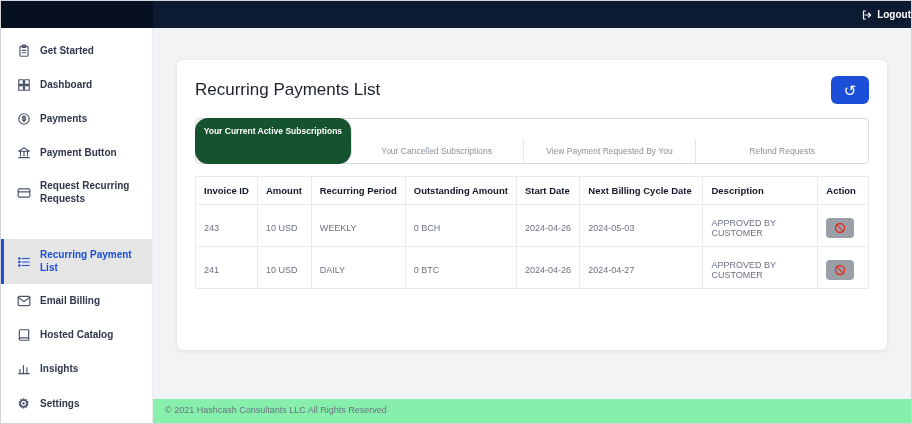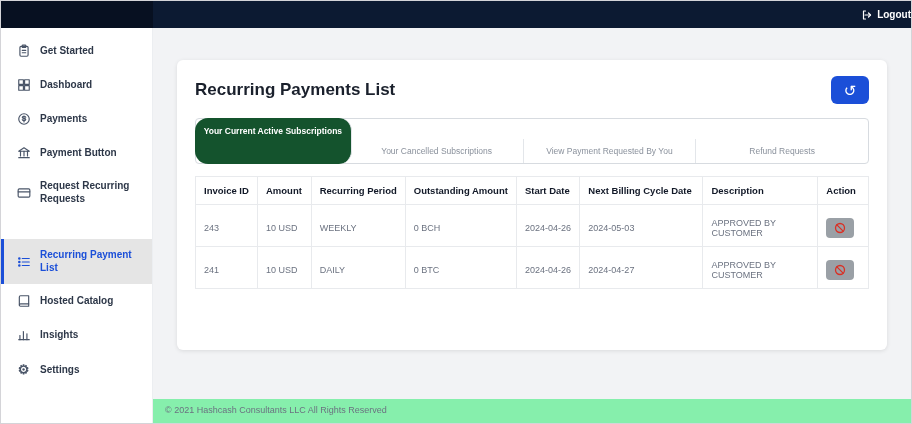--- a/index.html
+++ b/index.html
@@ -16,21 +16,21 @@
   .body { flex: 1; display: flex; min-height: 0; }
   .sidebar { width: 152px; background: #fff; border-right: 1px solid #eceef1; padding-top: 6px; flex-shrink: 0; }
   .side-item { display: flex; align-items: center; gap: 9px; padding: 10px 10px 10px 12px; font-size: 10px; font-weight: 700; color: #2d3748; cursor: pointer; border-left: 3px solid transparent; line-height: 1.25; }
   .side-item .icon { width: 15px; min-width: 15px; color: #4a5568; display: flex; align-items: center; justify-content: center; font-size: 13px; }
   .side-item.active { color: #1b4fd8; background: #e5e5e5; border-left-color: #1b4fd8; margin-top: 24px; }
   .side-item.active .icon { color: #1b4fd8; }
 
   .main { flex: 1; background: #f2f3f5; display: flex; flex-direction: column; min-width: 0; }
   .card { background: #fff; margin: 32px 24px 0; border-radius: 6px; box-shadow: 0 1px 4px rgba(0,0,0,.1); padding: 16px 18px 20px; height: 290px; }
   .card-head { display: flex; justify-content: space-between; align-items: center; margin-bottom: 14px; }
-  .title { font-size: 17px; font-weight: 700; color: #1a202c; }
+  .title { font-size: 17px; font-weight: 400; color: #1a202c; }
   .refresh-btn { background: #1b4fd8; border: none; color: #fff; width: 38px; height: 28px; border-radius: 6px; font-size: 15px; line-height: 1; cursor: pointer; display: flex; align-items: center; justify-content: center; }
 
   .tabs { display: flex; border: 1px solid #d7dbe0; border-radius: 4px; background: #fff; }
   .tab { flex: 1; text-align: center; padding: 7px 12px; font-size: 8.5px; color: #8a919c; border-right: 1px solid #e3e6ea; cursor: pointer; white-space: nowrap; overflow: hidden; margin-top: 20px; }
   .tab:last-child { border-right: none; }
   .tab.active { background: #14532d; color: #fff; font-weight: 700; border-radius: 13px; margin: -1px; padding: 8px 4px; }
 
   table { width: 100%; border-collapse: collapse; margin-top: 12px; }
   th, td { border: 1px solid #e8eaed; padding: 8px 8px; text-align: left; }
   th { color: #111827; font-weight: 700; font-size: 9.5px; white-space: nowrap; }
@@ -127,20 +127,29 @@
               <line x1="9" y1="12" x2="21" y2="12"></line>
               <line x1="9" y1="18" x2="21" y2="18"></line>
               <circle cx="4" cy="6" r="1.2"></circle>
               <circle cx="4" cy="12" r="1.2"></circle>
               <circle cx="4" cy="18" r="1.2"></circle>
             </svg>
           </span>
         <span>Recurring Payment List</span>
       </div>
 
+      <div class="side-item">
+        <span class="icon">
+            <svg width="14" height="14" viewBox="0 0 24 24" fill="none" stroke="currentColor" stroke-width="2" stroke-linecap="round" stroke-linejoin="round">
+              <rect x="2" y="4" width="20" height="16" rx="2"></rect>
+              <path d="M2 6l10 7L22 6"></path>
+            </svg>
+          </span>
+        <span>Email Billing</span>
+      </div>
 
       <div class="side-item">
         <span class="icon">
             <svg width="14" height="14" viewBox="0 0 24 24" fill="none" stroke="currentColor" stroke-width="2" stroke-linecap="round" stroke-linejoin="round">
               <path d="M4 19a2 2 0 0 1 2-2h14V3H6a2 2 0 0 0-2 2z"></path>
               <path d="M4 19a2 2 0 0 0 2 2h14v-4"></path>
             </svg>
           </span>
         <span>Hosted Catalog</span>
       </div>

